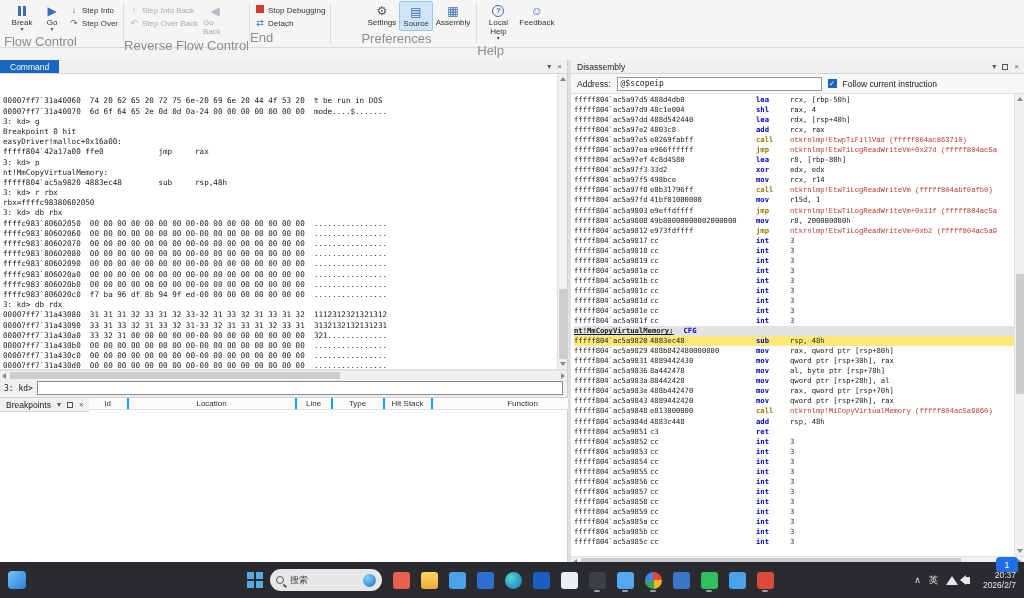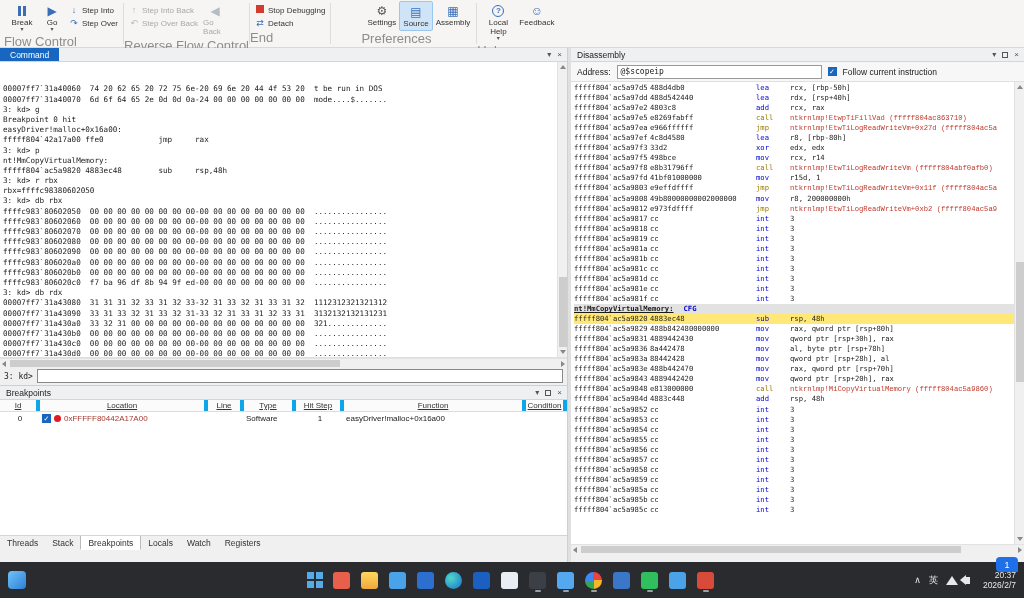--- a/index.html
+++ b/index.html
@@ -19,21 +19,21 @@
   .rbtn-small{display:flex;align-items:center;gap:3px;font-size:8px;color:#333;padding:0 2px;white-space:nowrap;}
   .ricon-s{font-size:9px;color:#3a6fb8;width:10px;text-align:center;}
   .disabled{color:#a9a9a9;}
   .disabled .ricon-s,.disabled .ricon{color:#b4bcc4;}
   .rbtn-selected{background:#cfe4f7;border:1px solid #9cc7ec;border-radius:2px;}
   .pause-bars{display:inline-block;width:8px;height:10px;border-left:3px solid #3a6fb8;border-right:3px solid #3a6fb8;}
   .stop-sq{display:inline-block;width:8px;height:8px;background:#d23b2e;}
   .help-circle{display:inline-flex;width:12px;height:12px;border:1px solid #3a6fb8;border-radius:50%;align-items:center;justify-content:center;font-size:8px;color:#3a6fb8;font-weight:bold;}
 
   
-  .main{display:flex;height:514px;background:#1d4ed8;}
+  .main{display:flex;height:514px;background:#1d4ed8;margin-top:12px;}
   .left{width:568px;display:flex;flex-direction:column;background:#f0f0f0;border-right:1px solid #cfcfcf;}
   .splitter{width:3px;background:#e0e0e0;}
   .right{flex:1;display:flex;flex-direction:column;background:#fff;position:relative;overflow:hidden;}
 
   .phead{height:14px;background:#eef0f1;border-bottom:1px solid #d5d5d5;display:flex;align-items:center;font-size:8.5px;flex:none;}
   .phead-tab-blue{background:#1767c0;color:#fff;padding:0 10px;height:100%;display:flex;align-items:center;}
   .phead-title{padding:0 6px;color:#222;}
   .phead-icons{margin-left:auto;display:flex;gap:6px;padding-right:5px;color:#555;font-size:8px;align-items:center;}
   .icon-sq{width:6px;height:6px;border:1px solid #555;display:inline-block;}
 
@@ -48,44 +48,44 @@
   .hscroll{height:9px;background:#f0f0f0;position:relative;border-top:1px solid #e2e2e2;flex:none;}
   .hthumb{position:absolute;top:1px;height:7px;background:#cdcdcd;}
   .harrow{position:absolute;top:2px;width:0;height:0;border-top:3px solid transparent;border-bottom:3px solid transparent;}
   .harrow.l{left:2px;border-right:4px solid #888;}
   .harrow.r{right:2px;border-left:4px solid #888;}
   .cmd-input-row{height:18px;display:flex;align-items:center;background:#f0f0f0;padding:2px 4px;gap:4px;flex:none;}
   .cmd-prompt{font-family:"DejaVu Sans Mono",monospace;font-size:8px;}
   .cmd-input{flex:1;height:14px;background:#fff;border:1px solid #8a8a8a;}
 
   
-  .bp-panel{flex:1;display:flex;flex-direction:column;background:#fff;border-top:1px solid #cfcfcf;min-height:0;}
+  .bp-panel{flex:1;display:flex;flex-direction:row;background:#fff;border-top:1px solid #cfcfcf;min-height:0;}
   .bp-cols{display:flex;height:12px;border-bottom:1px solid #ddd;background:#fbfbfb;font-size:8px;color:#333;flex:none;}
-  .bp-col{border-right:4px solid #0ea5e9;display:flex;align-items:center;justify-content:center;overflow:hidden;white-space:nowrap;text-decoration:underline;}
+  .bp-col{border-right:2px solid #0ea5e9;display:flex;align-items:center;justify-content:center;overflow:hidden;white-space:nowrap;}
   .bp-rows{flex:1;overflow:hidden;background:#fff;}
   .bp-row{display:flex;height:12px;font-size:8px;align-items:center;}
   .bp-cell{display:flex;align-items:center;gap:3px;overflow:hidden;white-space:nowrap;padding:0 2px;}
   .bp-dot{width:7px;height:7px;border-radius:50%;background:#e01b24;flex:none;}
   .chk{width:9px;height:9px;border:1px solid #666;background:#fff;font-size:7px;line-height:8px;text-align:center;flex:none;}
   .chk.checked{background:#1767c0;border-color:#1767c0;color:#fff;}
   .bp-loc-text{color:#a33a2e;}
   .tabbar{height:15px;background:#f0f0f0;border-top:1px solid #d5d5d5;display:flex;align-items:stretch;font-size:8.5px;padding-left:0;flex:none;}
   .tab{padding:0 7px;display:flex;align-items:center;color:#333;}
   .tab.active{background:#fff;border-left:1px solid #bbb;border-right:1px solid #bbb;border-bottom:1px solid #fff;}
   .strip{height:12px;background:#f0f0f0;flex:none;}
 
   
   .addr-bar{height:20px;background:#f7f7f7;border-bottom:1px solid #e0e0e0;display:flex;align-items:center;gap:6px;padding:0 6px;font-size:8.5px;flex:none;}
   .addr-input{width:205px;height:14px;border:1px solid #999;background:#fff;font-family:"DejaVu Sans Mono",monospace;font-size:8px;padding:0 3px;display:flex;align-items:center;}
   .dlist-wrap{flex:1;position:relative;min-height:0;padding-left:48px;}
   .dlist{position:absolute;inset:0;right:10px;overflow:hidden;font-family:"DejaVu Sans Mono",monospace;font-size:7.2px;line-height:10.05px;padding:1px 0 0 3px;background:#fff;}
   .dline{display:flex;white-space:pre;height:10.05px;overflow:hidden;}
   .da{width:76px;flex:none;}
   .db{width:106px;flex:none;}
-  .dm{width:34px;flex:none;color:#0000d4;}
+  .dm{width:34px;flex:none;color:#0000d4;font-weight:bold;}
   .dm.flow{color:#9a7b00;}
   .do{flex:1;overflow:hidden;}
   .dsym{color:#c0392b;font-family:Liberation Mono, monospace;}
   .dcur{background:#ffe878;}
   .dlabel{background:#e2e2e2;font-weight:bold;}
   .dlabel .lbl{text-decoration:underline;}
   .dlabel .tag{color:#0000d4;margin-left:10px;}
   .dvscroll{position:absolute;top:0;right:0;bottom:0;width:10px;background:#f0f0f0;border-left:1px solid #e2e2e2;}
 
   
@@ -264,21 +264,21 @@
             <span>▾</span>
             <span class="icon-sq"></span>
             <span>×</span>
           </span>
         </div>
         <div class="bp-cols">
             <div class="bp-col" style="width: 40px;">Id</div>
             <div class="bp-col" style="width: 168px;">Location</div>
             <div class="bp-col" style="width: 36px;">Line</div>
             <div class="bp-col" style="width: 52px;">Type</div>
-            <div class="bp-col" style="width: 48px;">Hit Step</div>
+            <div class="bp-col" style="width: 48px;">Hit Stack</div>
             <div class="bp-col" style="width: 182px;">Function</div>
             <div class="bp-col" style="flex: 1 1 0%;">Condition</div>
           </div>
         <div class="bp-rows">
             <div class="bp-row">
               <div class="bp-cell" style="width: 40px; justify-content: center;">0</div>
               <div class="bp-cell" style="width: 168px;">
                 <span class="chk checked">✓</span>
                 <span class="bp-dot"></span>
                 <span class="bp-loc-text">0xFFFFF80442A17A00</span>
@@ -317,20 +317,21 @@
       <div class="addr-bar">
         <span>Address:</span>
         <div class="addr-input">@$scopeip</div>
         <span class="chk checked">✓</span>
         <span>Follow current instruction</span>
       </div>
 
       <div class="dlist-wrap">
         <div class="dlist">
             <div class="dline"><span class="da">fffff804`ac5a97d5</span><span class="db">488d4db0</span><span class="dm">lea</span><span class="do">rcx, [rbp-50h]</span></div>
+            <div class="dline"><span class="da">fffff804`ac5a97d9</span><span class="db">48c1e004</span><span class="dm">shl</span><span class="do">rax, 4</span></div>
             <div class="dline"><span class="da">fffff804`ac5a97dd</span><span class="db">488d542440</span><span class="dm">lea</span><span class="do">rdx, [rsp+40h]</span></div>
             <div class="dline"><span class="da">fffff804`ac5a97e2</span><span class="db">4803c8</span><span class="dm">add</span><span class="do">rcx, rax</span></div>
             <div class="dline"><span class="da">fffff804`ac5a97e5</span><span class="db">e8269fabff</span><span class="dm flow">call</span><span class="do"><span class="dsym">ntkrnlmp!EtwpTiFillVad (fffff804ac863710)</span></span></div>
             <div class="dline"><span class="da">fffff804`ac5a97ea</span><span class="db">e966ffffff</span><span class="dm flow">jmp</span><span class="do"><span class="dsym">ntkrnlmp!EtwTiLogReadWriteVm+0x27d (fffff804ac5a</span></span></div>
             <div class="dline"><span class="da">fffff804`ac5a97ef</span><span class="db">4c8d4580</span><span class="dm">lea</span><span class="do">r8, [rbp-80h]</span></div>
             <div class="dline"><span class="da">fffff804`ac5a97f3</span><span class="db">33d2</span><span class="dm">xor</span><span class="do">edx, edx</span></div>
             <div class="dline"><span class="da">fffff804`ac5a97f5</span><span class="db">498bce</span><span class="dm">mov</span><span class="do">rcx, r14</span></div>
             <div class="dline"><span class="da">fffff804`ac5a97f8</span><span class="db">e8b31796ff</span><span class="dm flow">call</span><span class="do"><span class="dsym">ntkrnlmp!EtwTiLogReadWriteVm (fffff804abf0afb0)</span></span></div>
             <div class="dline"><span class="da">fffff804`ac5a97fd</span><span class="db">41bf01000000</span><span class="dm">mov</span><span class="do">r15d, 1</span></div>
             <div class="dline"><span class="da">fffff804`ac5a9803</span><span class="db">e9effdffff</span><span class="dm flow">jmp</span><span class="do"><span class="dsym">ntkrnlmp!EtwTiLogReadWriteVm+0x11f (fffff804ac5a</span></span></div>
@@ -348,20 +349,21 @@
             <div class="dline dlabel"><span class="lbl">nt!MmCopyVirtualMemory:</span><span class="tag">CFG</span></div>
             <div class="dline dcur"><span class="da">fffff804`ac5a9820</span><span class="db">4883ec48</span><span class="dm">sub</span><span class="do">rsp, 48h</span></div>
             <div class="dline"><span class="da">fffff804`ac5a9829</span><span class="db">488b842480000000</span><span class="dm">mov</span><span class="do">rax, qword ptr [rsp+80h]</span></div>
             <div class="dline"><span class="da">fffff804`ac5a9831</span><span class="db">4889442430</span><span class="dm">mov</span><span class="do">qword ptr [rsp+30h], rax</span></div>
             <div class="dline"><span class="da">fffff804`ac5a9836</span><span class="db">8a442478</span><span class="dm">mov</span><span class="do">al, byte ptr [rsp+78h]</span></div>
             <div class="dline"><span class="da">fffff804`ac5a983a</span><span class="db">88442428</span><span class="dm">mov</span><span class="do">qword ptr [rsp+28h], al</span></div>
             <div class="dline"><span class="da">fffff804`ac5a983e</span><span class="db">488b442470</span><span class="dm">mov</span><span class="do">rax, qword ptr [rsp+70h]</span></div>
             <div class="dline"><span class="da">fffff804`ac5a9843</span><span class="db">4889442420</span><span class="dm">mov</span><span class="do">qword ptr [rsp+20h], rax</span></div>
             <div class="dline"><span class="da">fffff804`ac5a9848</span><span class="db">e813000000</span><span class="dm flow">call</span><span class="do"><span class="dsym">ntkrnlmp!MiCopyVirtualMemory (fffff804ac5a9860)</span></span></div>
             <div class="dline"><span class="da">fffff804`ac5a984d</span><span class="db">4883c448</span><span class="dm">add</span><span class="do">rsp, 48h</span></div>
+            <div class="dline"><span class="da">fffff804`ac5a9851</span><span class="db">c3</span><span class="dm">ret</span><span class="do"></span></div>
             <div class="dline"><span class="da">fffff804`ac5a9852</span><span class="db">cc</span><span class="dm">int</span><span class="do">3</span></div>
             <div class="dline"><span class="da">fffff804`ac5a9853</span><span class="db">cc</span><span class="dm">int</span><span class="do">3</span></div>
             <div class="dline"><span class="da">fffff804`ac5a9854</span><span class="db">cc</span><span class="dm">int</span><span class="do">3</span></div>
             <div class="dline"><span class="da">fffff804`ac5a9855</span><span class="db">cc</span><span class="dm">int</span><span class="do">3</span></div>
             <div class="dline"><span class="da">fffff804`ac5a9856</span><span class="db">cc</span><span class="dm">int</span><span class="do">3</span></div>
             <div class="dline"><span class="da">fffff804`ac5a9857</span><span class="db">cc</span><span class="dm">int</span><span class="do">3</span></div>
             <div class="dline"><span class="da">fffff804`ac5a9858</span><span class="db">cc</span><span class="dm">int</span><span class="do">3</span></div>
             <div class="dline"><span class="da">fffff804`ac5a9859</span><span class="db">cc</span><span class="dm">int</span><span class="do">3</span></div>
             <div class="dline"><span class="da">fffff804`ac5a985a</span><span class="db">cc</span><span class="dm">int</span><span class="do">3</span></div>
             <div class="dline"><span class="da">fffff804`ac5a985b</span><span class="db">cc</span><span class="dm">int</span><span class="do">3</span></div>
@@ -388,20 +390,25 @@
       <div class="widgets-ico"></div>
     </div>
 
     <div class="tb-center">
       <div class="win-logo">
         <div></div>
           <div></div>
           <div></div>
           <div></div>
       </div>
+      <div class="search-pill">
+        <span class="mag"></span>
+        <span>搜索</span>
+        <span class="bing-dot"></span>
+      </div>
       <div class="tb-apps">
           <div class="tb-app">
             <div class="tb-ico" style="background: rgb(232, 96, 76);"></div>
           </div>
           <div class="tb-app">
             <div class="tb-ico" style="background: linear-gradient(rgb(255, 215, 94), rgb(240, 169, 60));"></div>
           </div>
           <div class="tb-app">
             <div class="tb-ico" style="background: rgb(74, 163, 232);"></div>
           </div>

